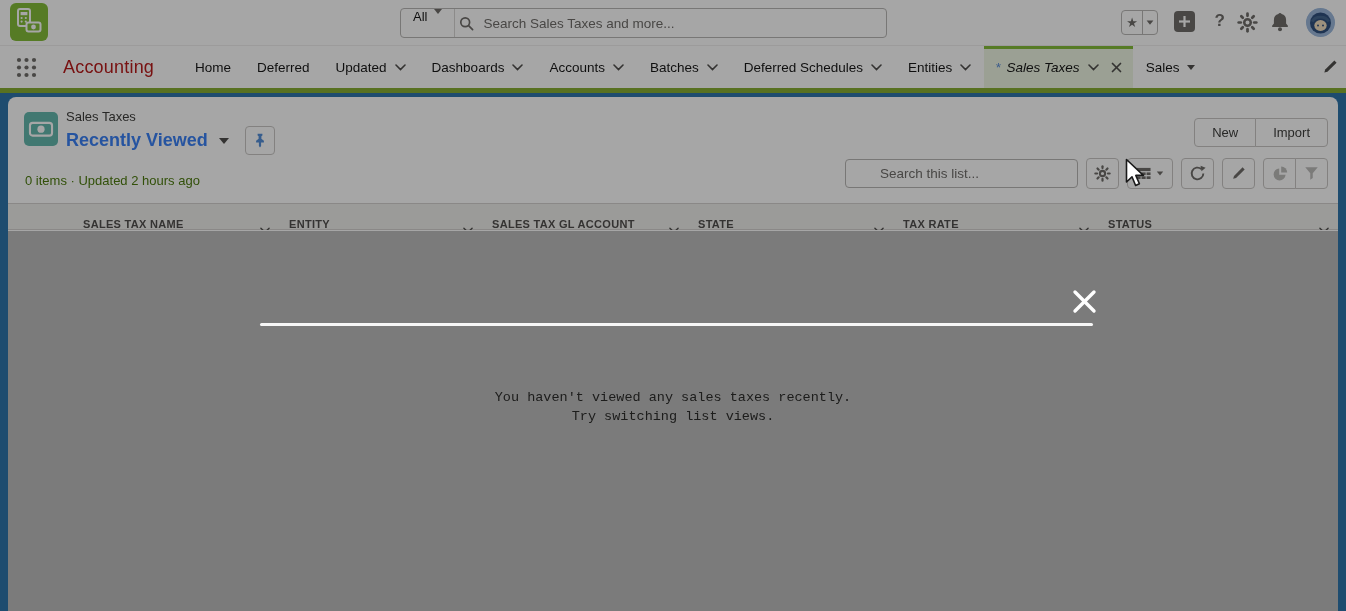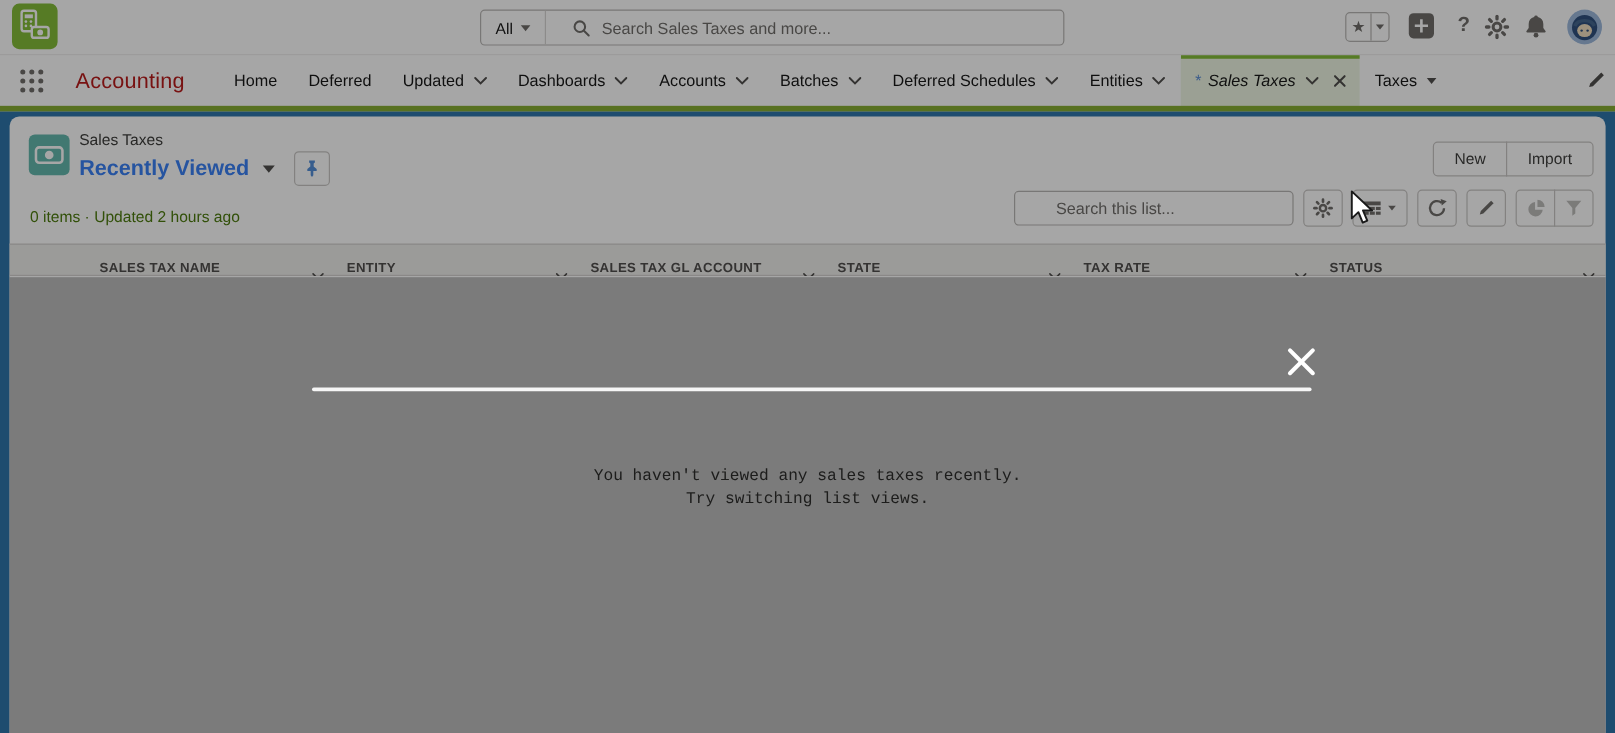--- a/index.html
+++ b/index.html
@@ -7,25 +7,25 @@
   .screen {
     position:relative; width:1346px; height:611px; overflow:hidden;
     font-family:"Liberation Sans", sans-serif; background:#fff;
   }
   
   .global-header { position:relative; height:45px; background:#fff; }
   .app-logo { position:absolute; left:10px; top:3px; width:38px; height:38px;
     border-radius:6px; background:#84BD3A; display:flex; align-items:center; justify-content:center; }
   .global-search { position:absolute; left:400px; top:8px; width:487px; height:30px;
     display:flex; align-items:center; border:1px solid #b9b7b5; border-radius:4px; background:#fff; }
-  .search-scope { display:flex; align-items:center; gap:7px; padding:0 12px; height:100%;
+  .search-scope { display:flex; align-items:flex-start; gap:7px; padding:0 12px; height:100%;
     border-right:1px solid #d8d6d4; font-size:13px; color:#181818; cursor:pointer; }
   .caret-down { width:0; height:0; border-left:4px solid transparent; border-right:4px solid transparent;
     border-top:5px solid #706e6b; display:inline-block; }
-  .search-main { display:flex; align-items:center; gap:9px; padding:0 22px; flex:1; }
+  .search-main { display:flex; align-items:center; gap:9px; padding:0 4px; flex:1; }
   .global-search input, .list-search input { border:none; outline:none; flex:1; font-size:13.5px;
     color:#181818; font-family:"Liberation Sans",sans-serif; background:transparent; }
   .global-search input::placeholder, .list-search input::placeholder { color:#706e6b; }
   .hdr-actions { position:absolute; right:0; top:0; height:45px; }
   .fav-group { position:absolute; right:188px; top:10px; width:37px; height:25px; display:flex;
     border:1px solid #b9b7b5; border-radius:4px; overflow:hidden; }
   .fav-star { width:21px; display:flex; align-items:center; justify-content:center;
     border-right:1px solid #b9b7b5; color:#706e6b; font-size:13px; }
   .fav-caret { flex:1; display:flex; align-items:center; justify-content:center; }
   .hdr-ico { position:absolute; top:10px; display:flex; align-items:center; justify-content:center; cursor:pointer; }
@@ -251,21 +251,21 @@
             <polyline points="1,1 5.5,5.5 10,1" fill="none" stroke="#514f4d" stroke-width="1.6" stroke-linecap="round"></polyline>
           </svg>
         <span class="tab-close">
           <svg width="11" height="11" viewBox="0 0 11 11">
             <line x1="1.5" y1="1.5" x2="9.5" y2="9.5" stroke="#514f4d" stroke-width="1.7" stroke-linecap="round"></line>
             <line x1="9.5" y1="1.5" x2="1.5" y2="9.5" stroke="#514f4d" stroke-width="1.7" stroke-linecap="round"></line>
           </svg>
         </span>
       </div>
       <div class="nav-tab">
-        <span>Taxes</span>
+        <span>Sales</span>
         <span class="caret-down" style="border-top-color:#514f4d"></span>
       </div>
     </div>
 
     <div class="nav-pencil">
       <svg width="16" height="16" viewBox="0 0 18 18">
         <path d="M13.9 1.6 l2.5 2.5 -10.3 10.3 -3.5.9 1-3.4 z" fill="#514f4d"></path>
       </svg>
     </div>
   </div>

